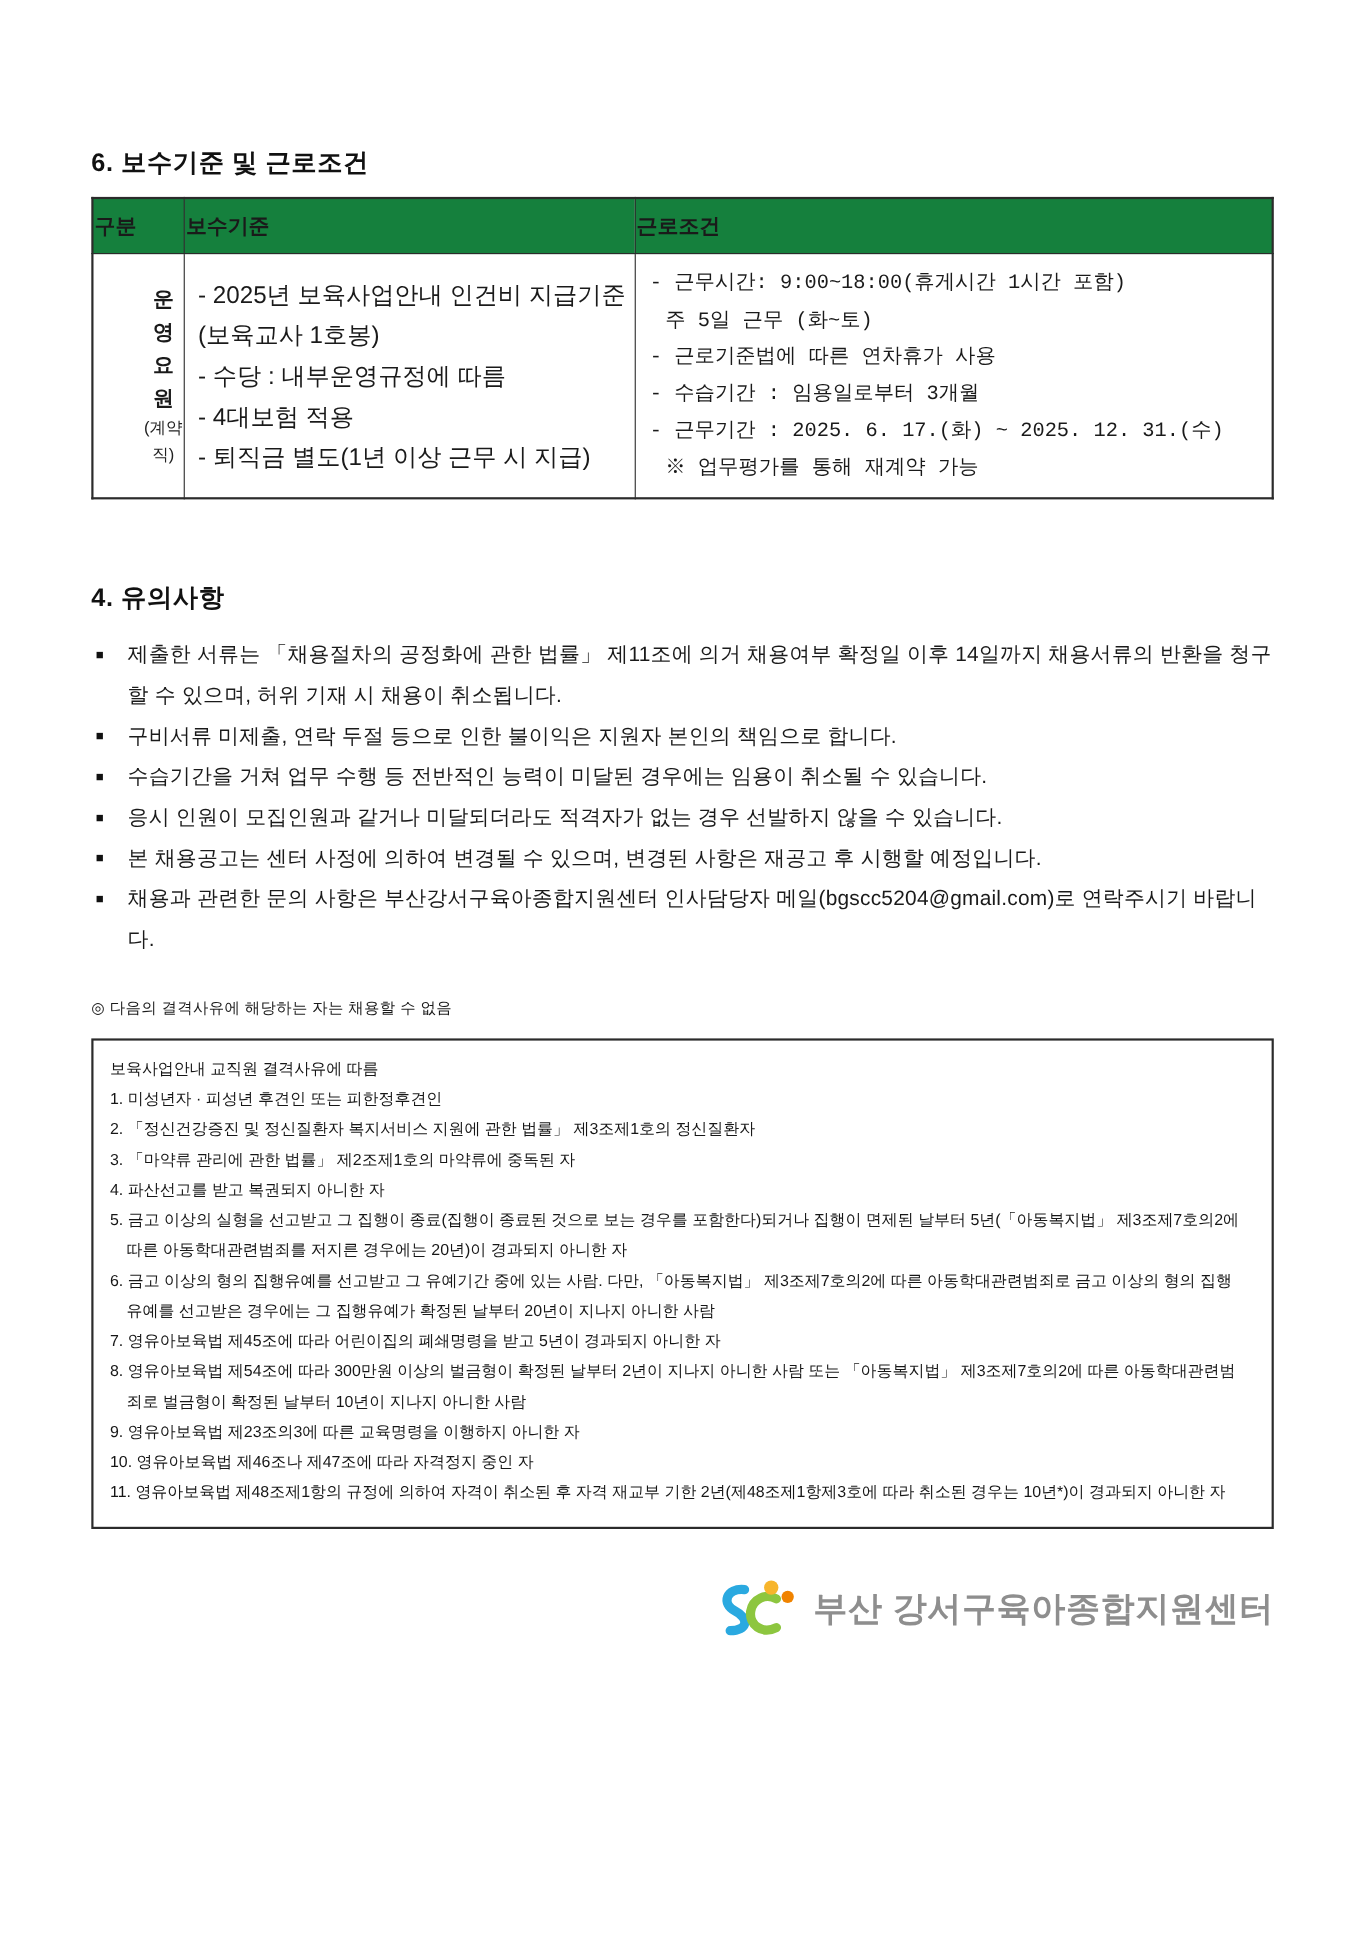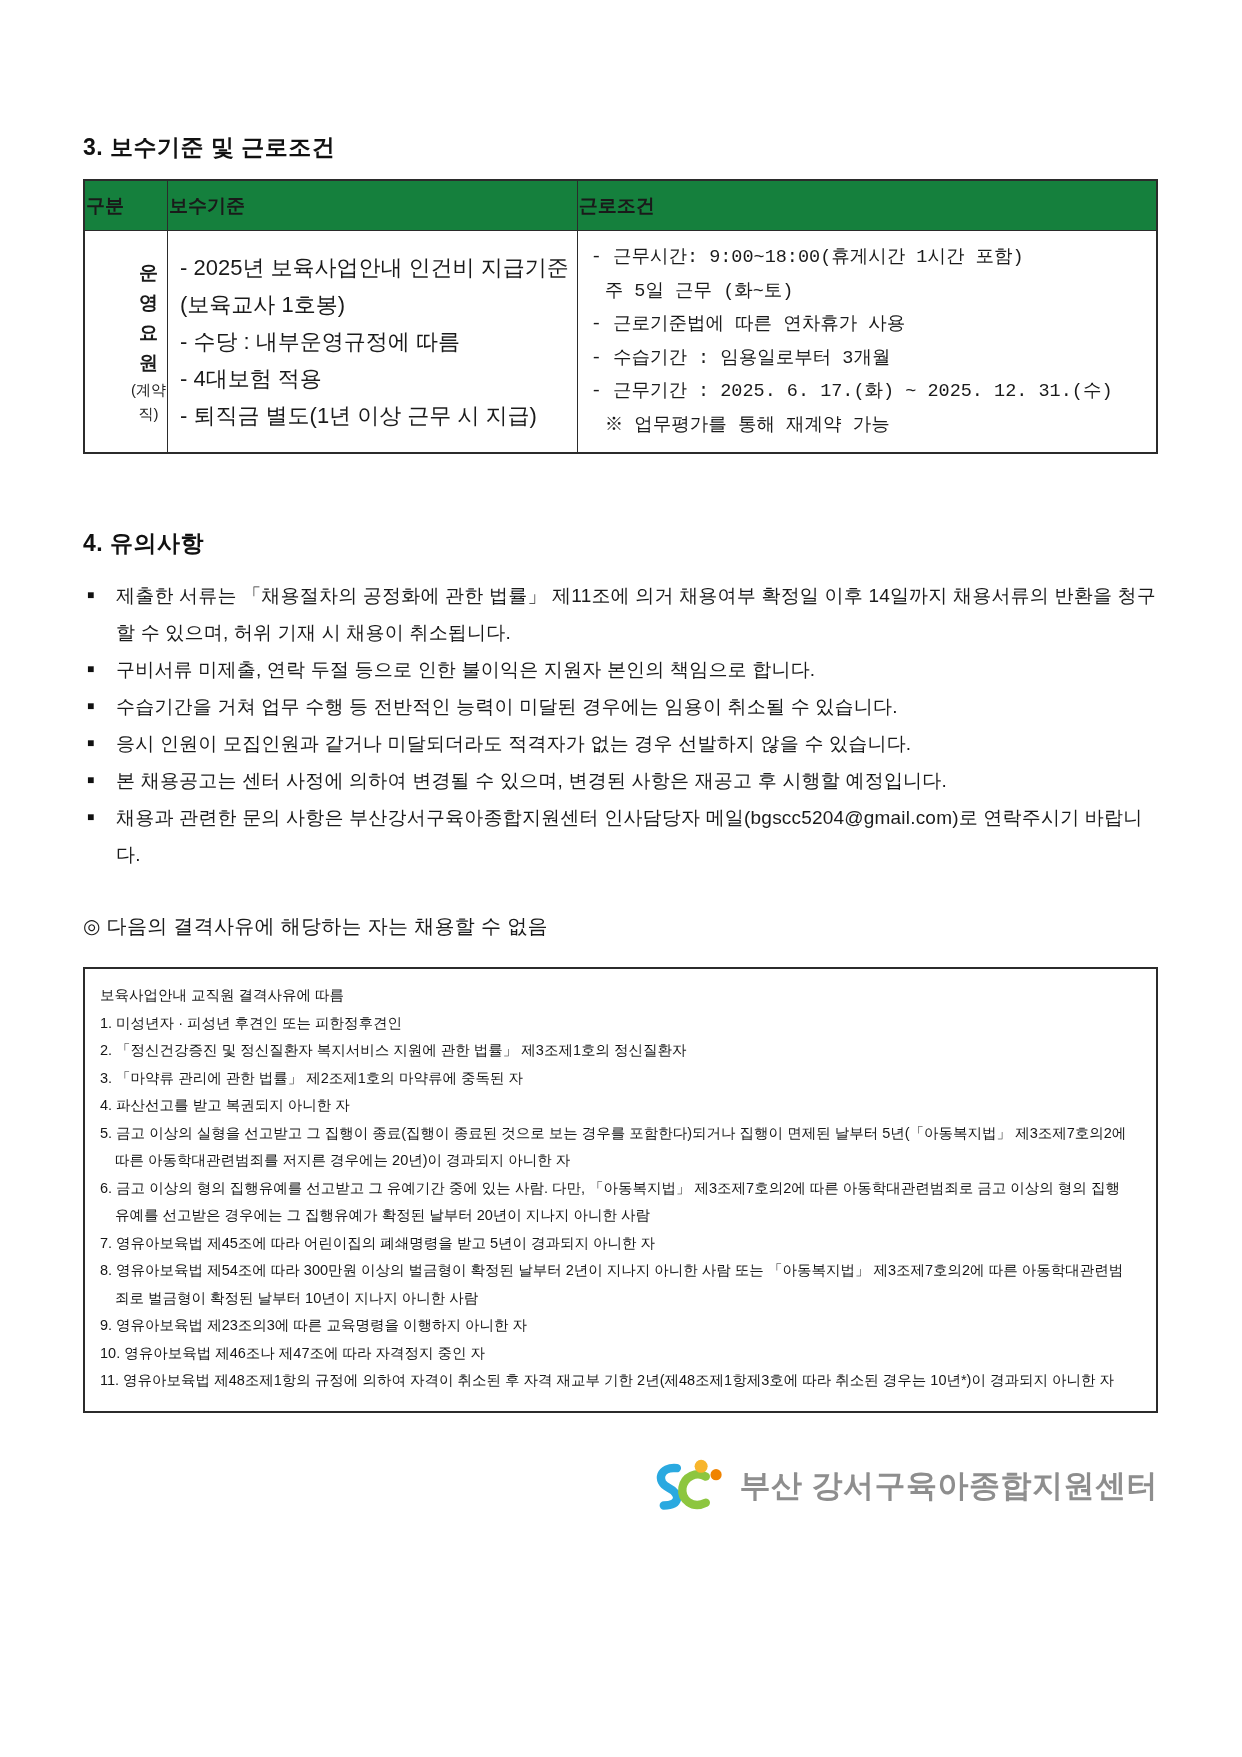--- a/index.html
+++ b/index.html
@@ -63,26 +63,26 @@
     padding-left:33px;
     font-size:19px; line-height:37px;
     letter-spacing:0.2px;
   }
   .bullet .bmark {
     position:absolute; left:4px; top:0;
     font-size:12px; line-height:37px; color:#111;
   }
 
   .dq-heading {
-    margin-top:38px;
-    font-size:20px; line-height:30px; letter-spacing:0.3px;
+    margin-top:28px;
+    font-size:14px; line-height:30px; letter-spacing:0.3px;
   }
 
   .dq-box {
-    margin-top:26px;
+    margin-top:13px;
     border:2px solid #2b2b2b;
     padding:13px 25px 16px 15px;
     font-size:14.5px; line-height:27.5px; color:#161616;
   }
   .dq-box .hang { padding-left:15px; text-indent:-15px; }
 
   
   .footer {
     margin-top:42px;
     display:flex; justify-content:flex-end; align-items:center;
@@ -93,21 +93,21 @@
     font-size:31px; font-weight:600; letter-spacing:0.5px;
     color:#8e8e8e;
   }
 </style>
 </head>
 <body>
 
 <div class="page">
   <div class="content">
 
-    <div class="sec-title">3. 보수기준 및 근로조건</div>
+    <div class="sec-title">6. 보수기준 및 근로조건</div>
 
     <table class="pay-table">
       <tbody>
           <tr>
         <th class="col-cat">구분</th>
         <th class="col-pay">보수기준</th>
         <th class="col-work">근로조건</th>
       </tr>
       <tr>
         <td class="cat-cell">

